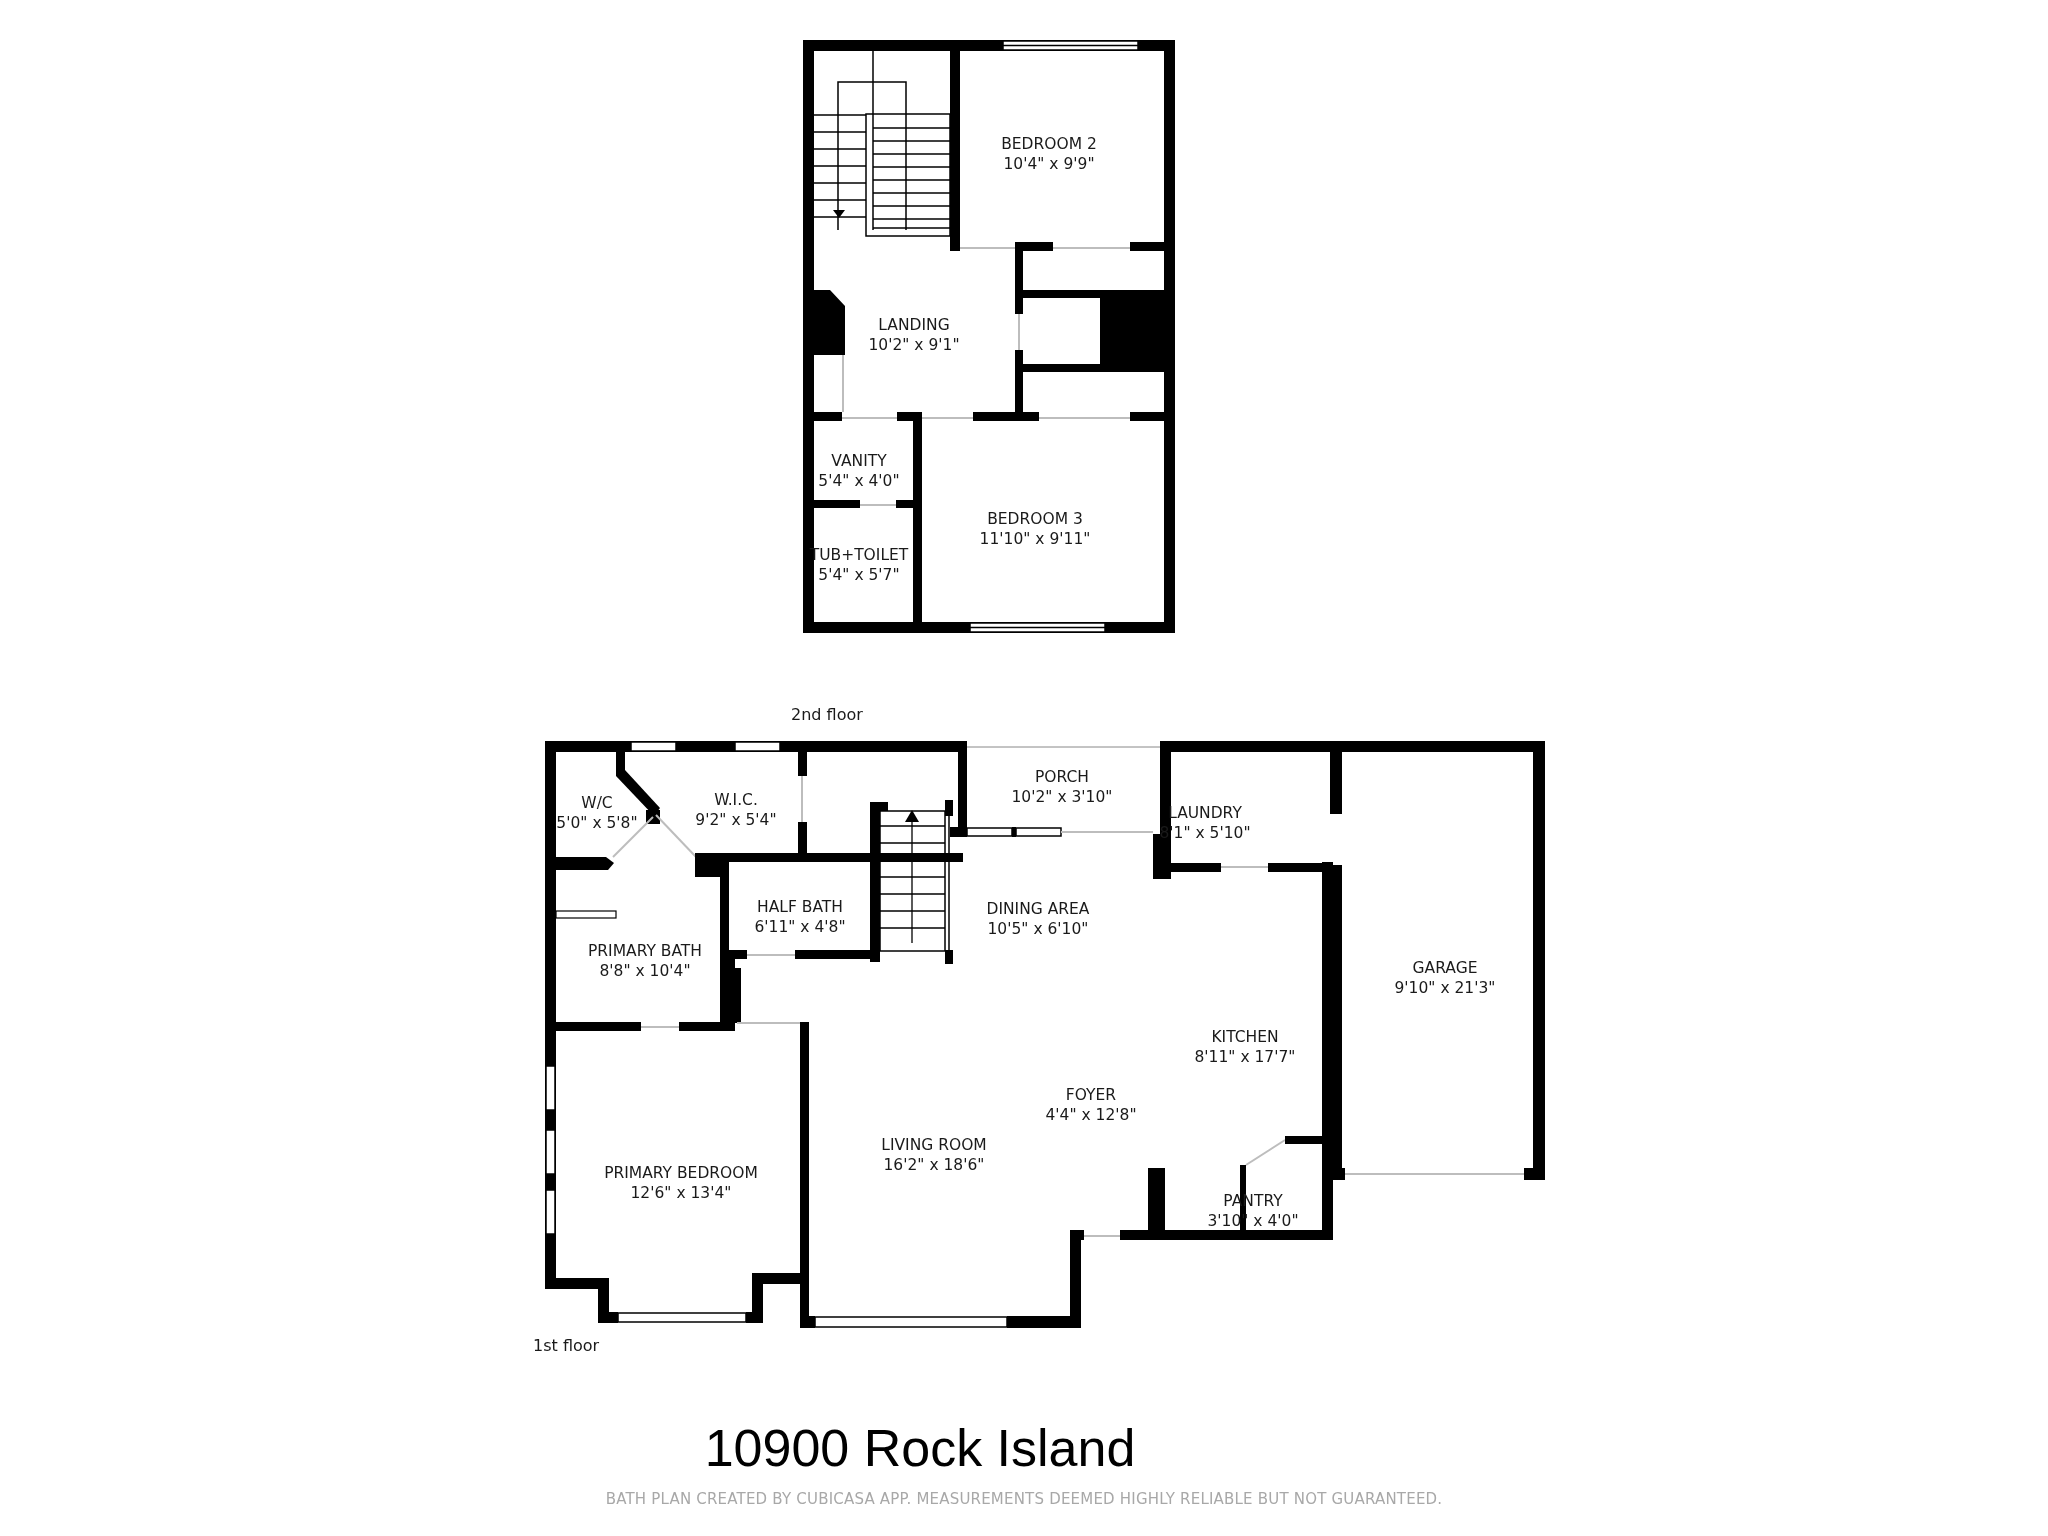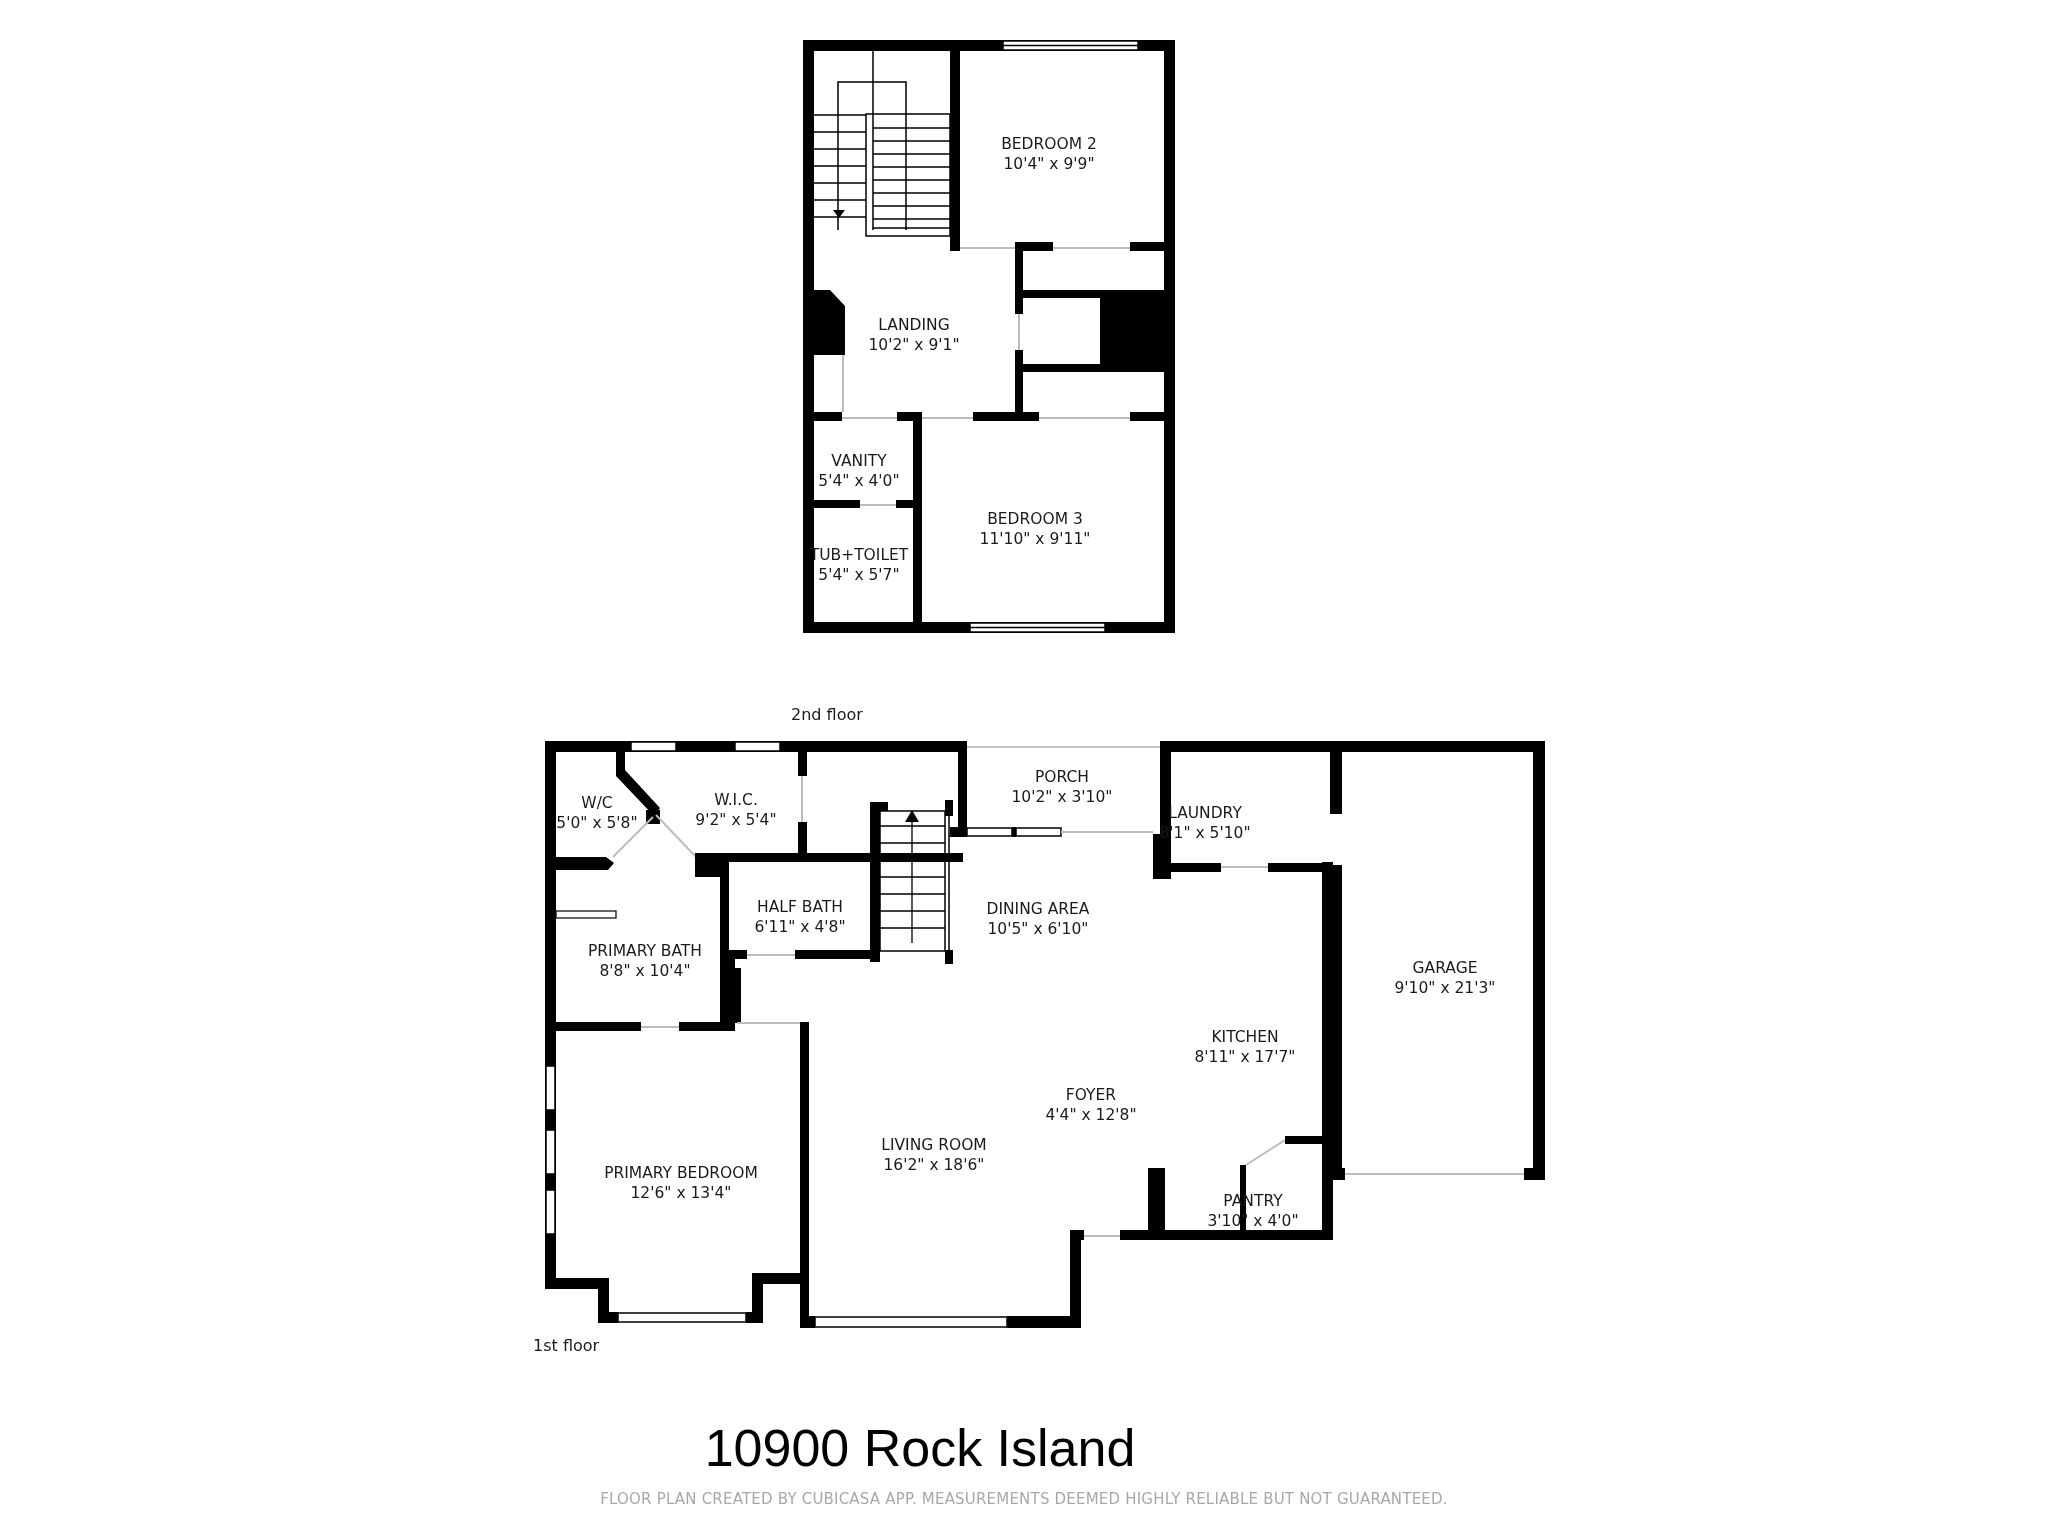--- a/index.html
+++ b/index.html
@@ -254,13 +254,13 @@
 
     <text class="room-name" x="1253" y="1206">PANTRY</text>
     <text class="room-dim" x="1253" y="1226">3'10" x 4'0"</text>
   </g>
 </svg>
 
 <div class="floor-label" style="left:791px; top:684px;margin-top:21px;">2nd floor</div>
 <div class="floor-label" style="left:533px; top:1336px;">1st floor</div>
 
 <div class="title">10900 Rock Island</div>
-<div class="disclaimer">FLOOR PLAN CREATED BY CUBICASA APP. MEASUREMENTS DEEMED HIGHLY RELIABLE BUT NOT GUARANTEED.</div>
+<div class="disclaimer">BATH PLAN CREATED BY CUBICASA APP. MEASUREMENTS DEEMED HIGHLY RELIABLE BUT NOT GUARANTEED.</div>
 
 </body></html>

